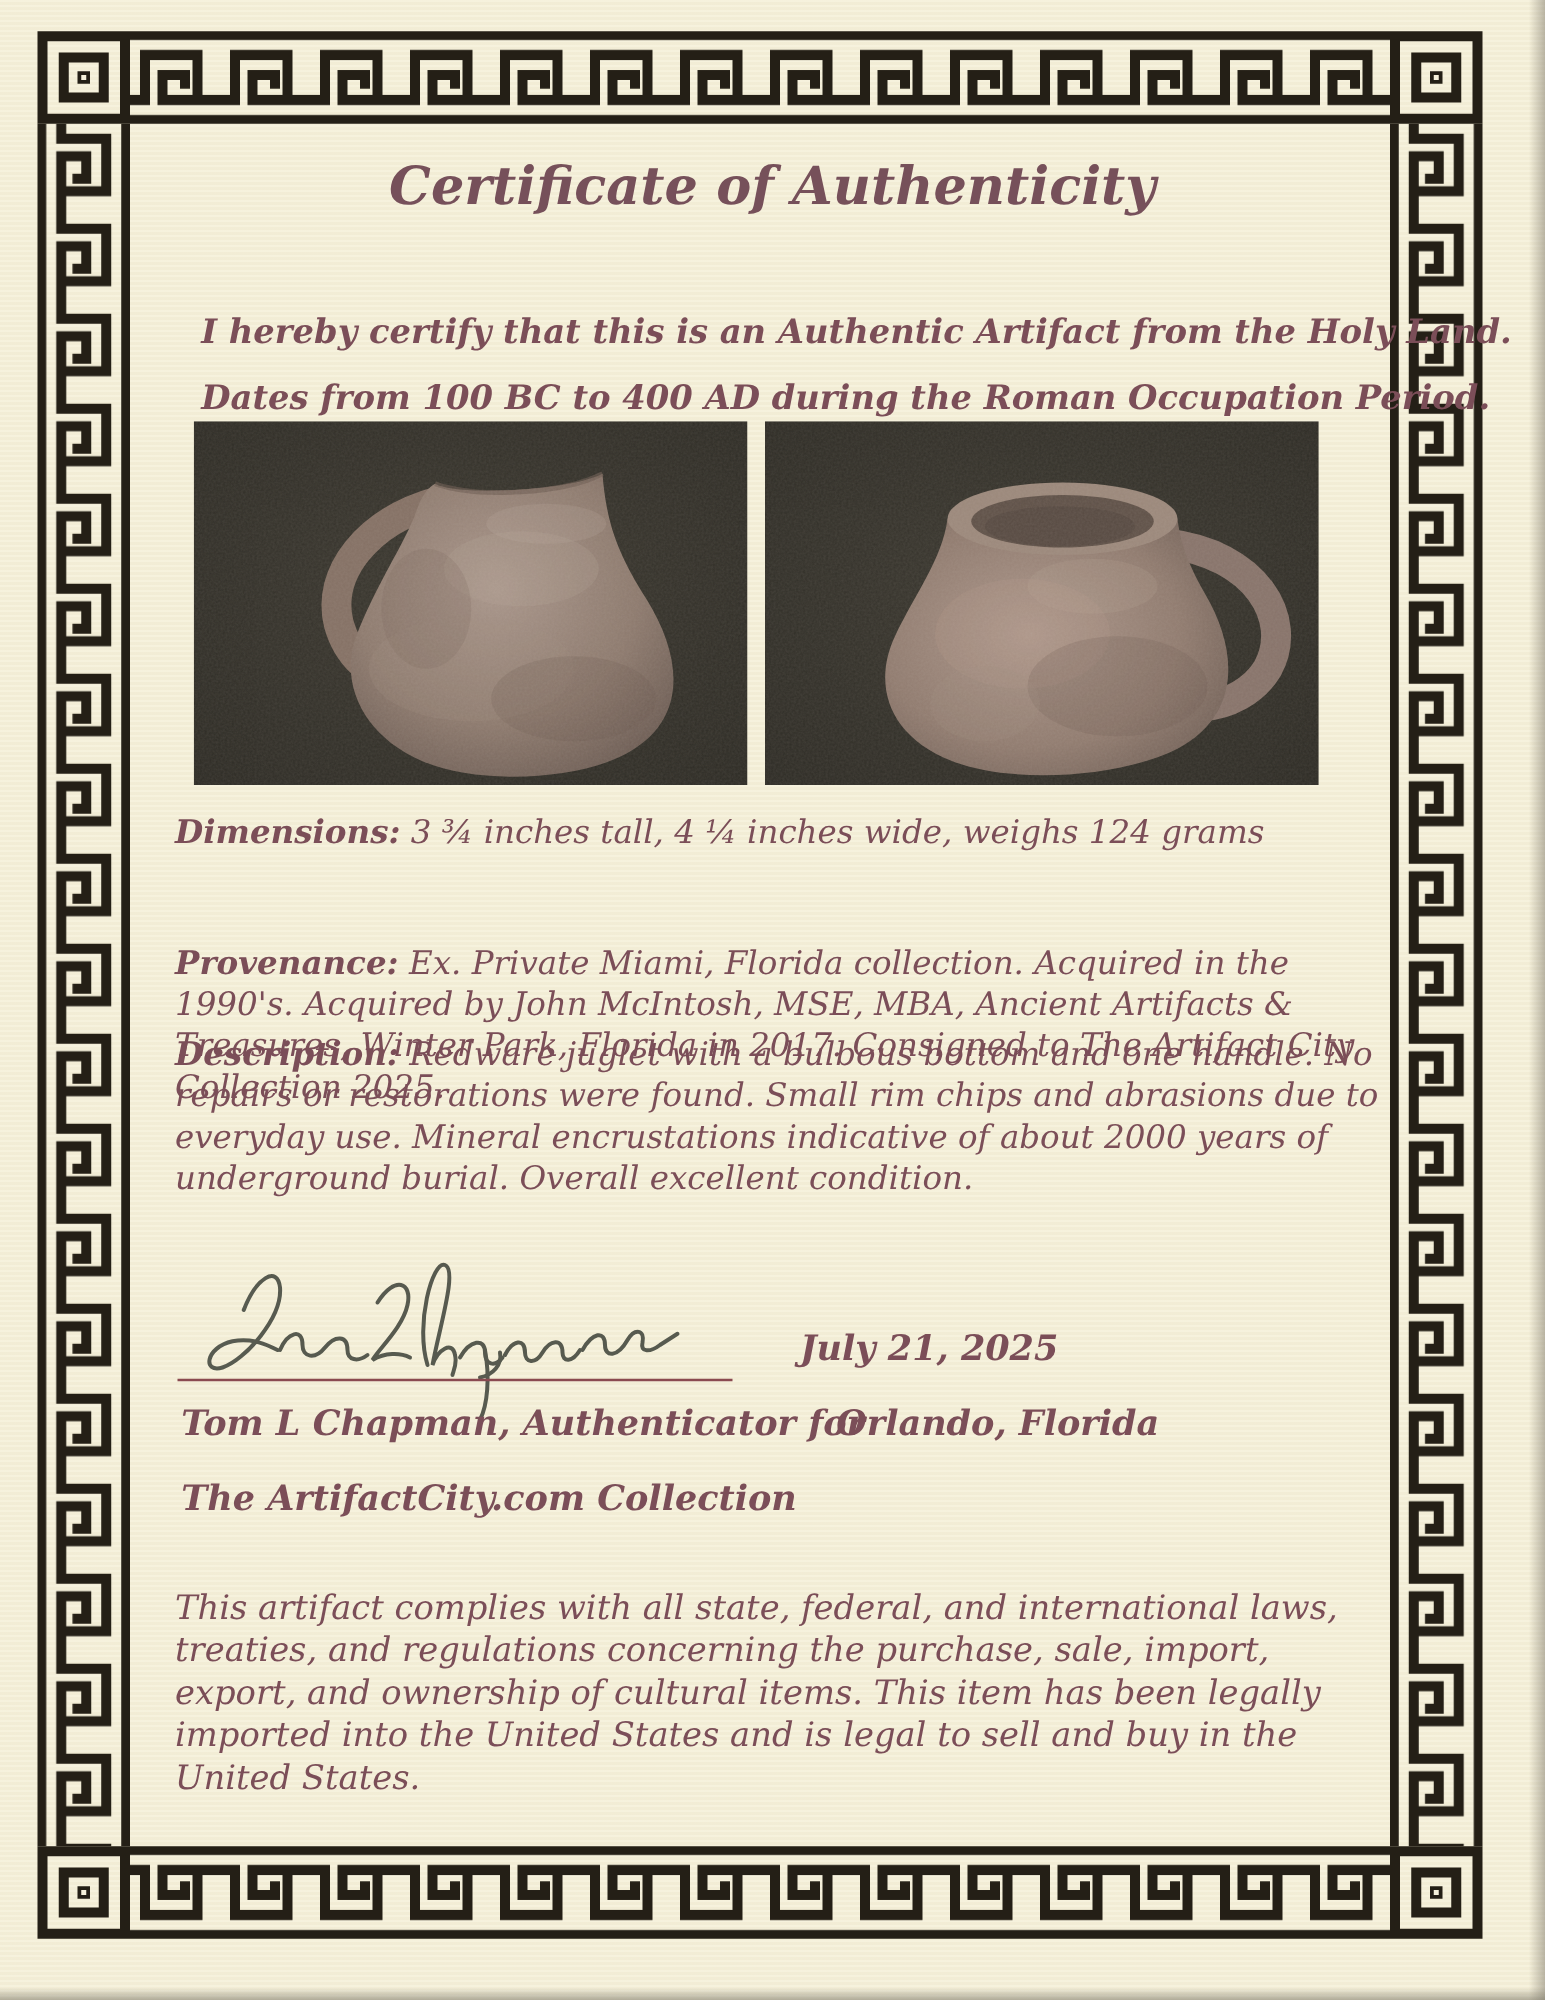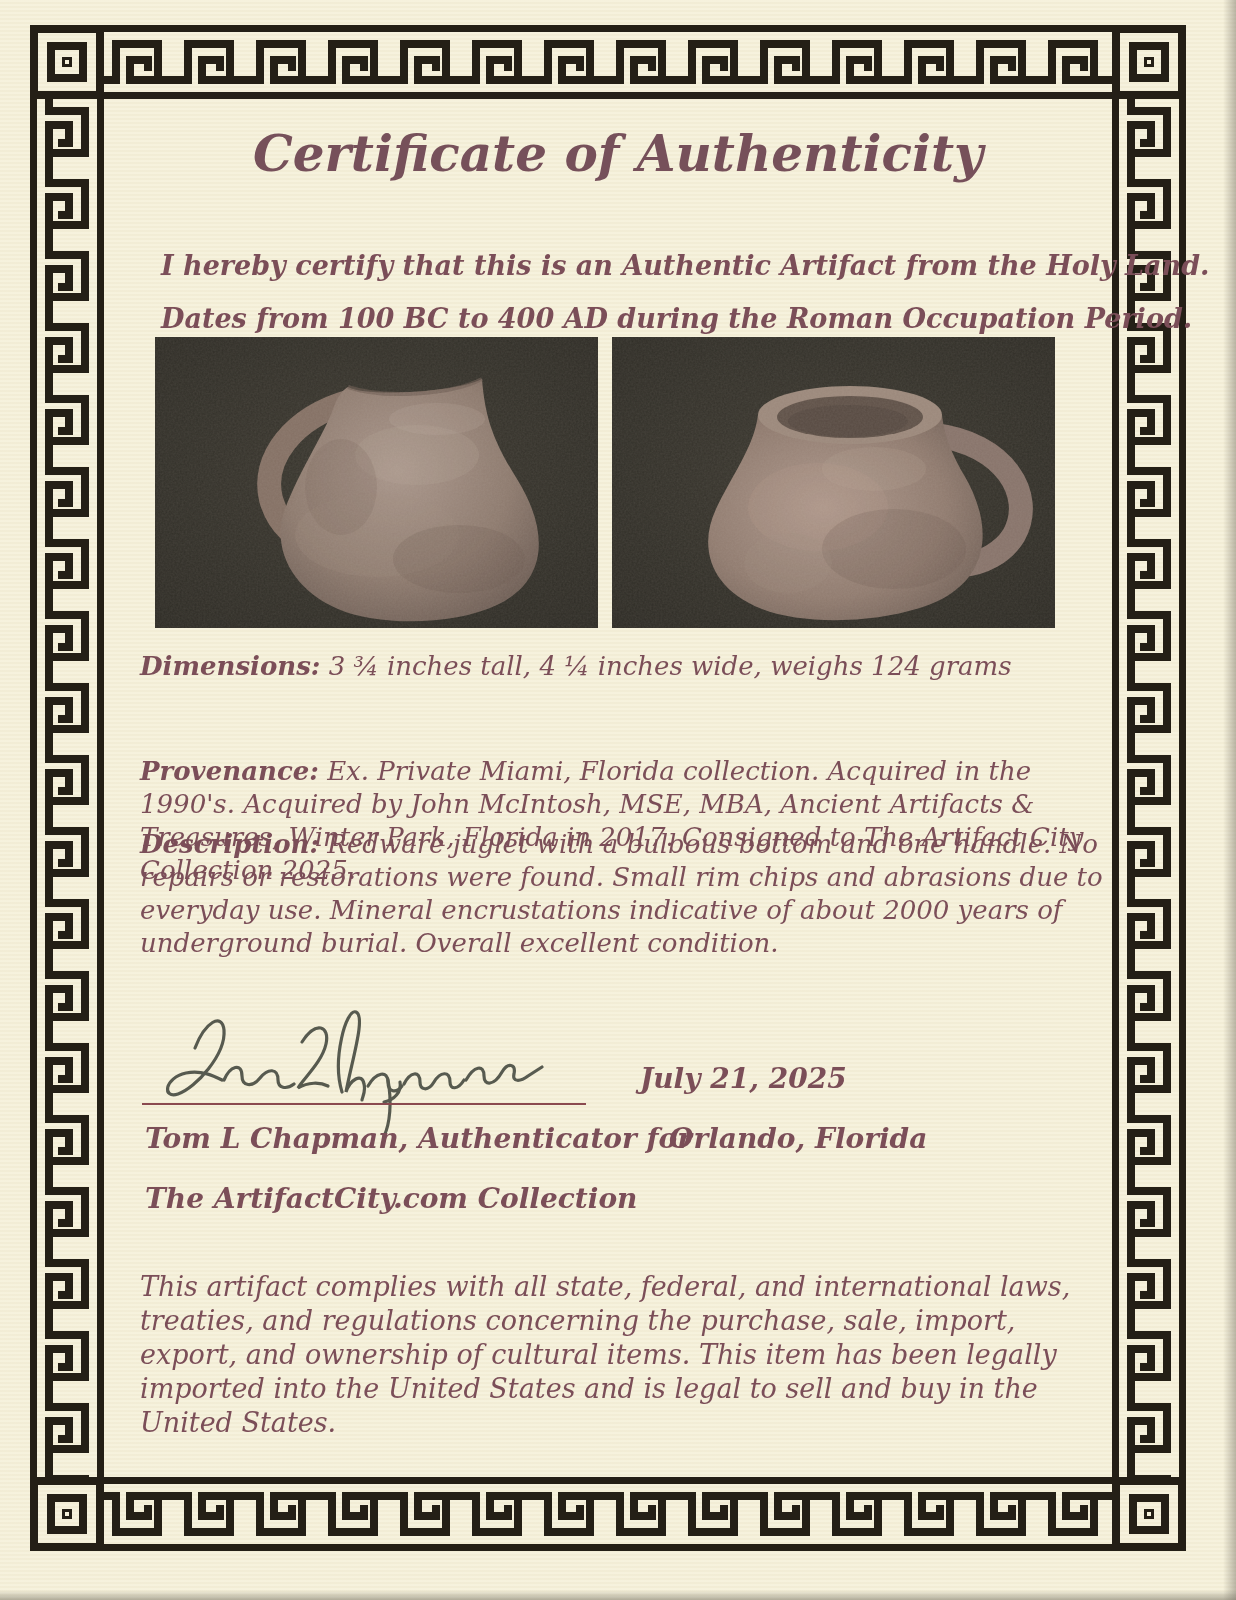--- a/index.html
+++ b/index.html
@@ -13,21 +13,21 @@
         rgba(190,180,140,0.07) 2px 4px),
       #f6f1db;
     font-family:"DejaVu Serif", serif;
     overflow:hidden;
   }
   .border-svg{position:absolute;left:0;top:0;}
   .content{position:absolute;left:0;top:0;width:100%;height:100%;}
   .page-title{
     position:absolute;top:124px;left:0;width:100%;
     text-align:center;
-    font-size:50px;font-weight:bold;font-style:italic;
+    font-size:42px;font-weight:bold;font-style:italic;
     color:#76505a;letter-spacing:0px;white-space:nowrap;
     margin:0;
   }
   .cert-line{
     position:absolute;left:145px;margin:16px;
     font-size:27px;font-weight:bold;font-style:italic;
     color:#7b4e58;white-space:nowrap;
   }
   .cert-line.l1{top:234px;}
   .cert-line.l2{top:287px;}

